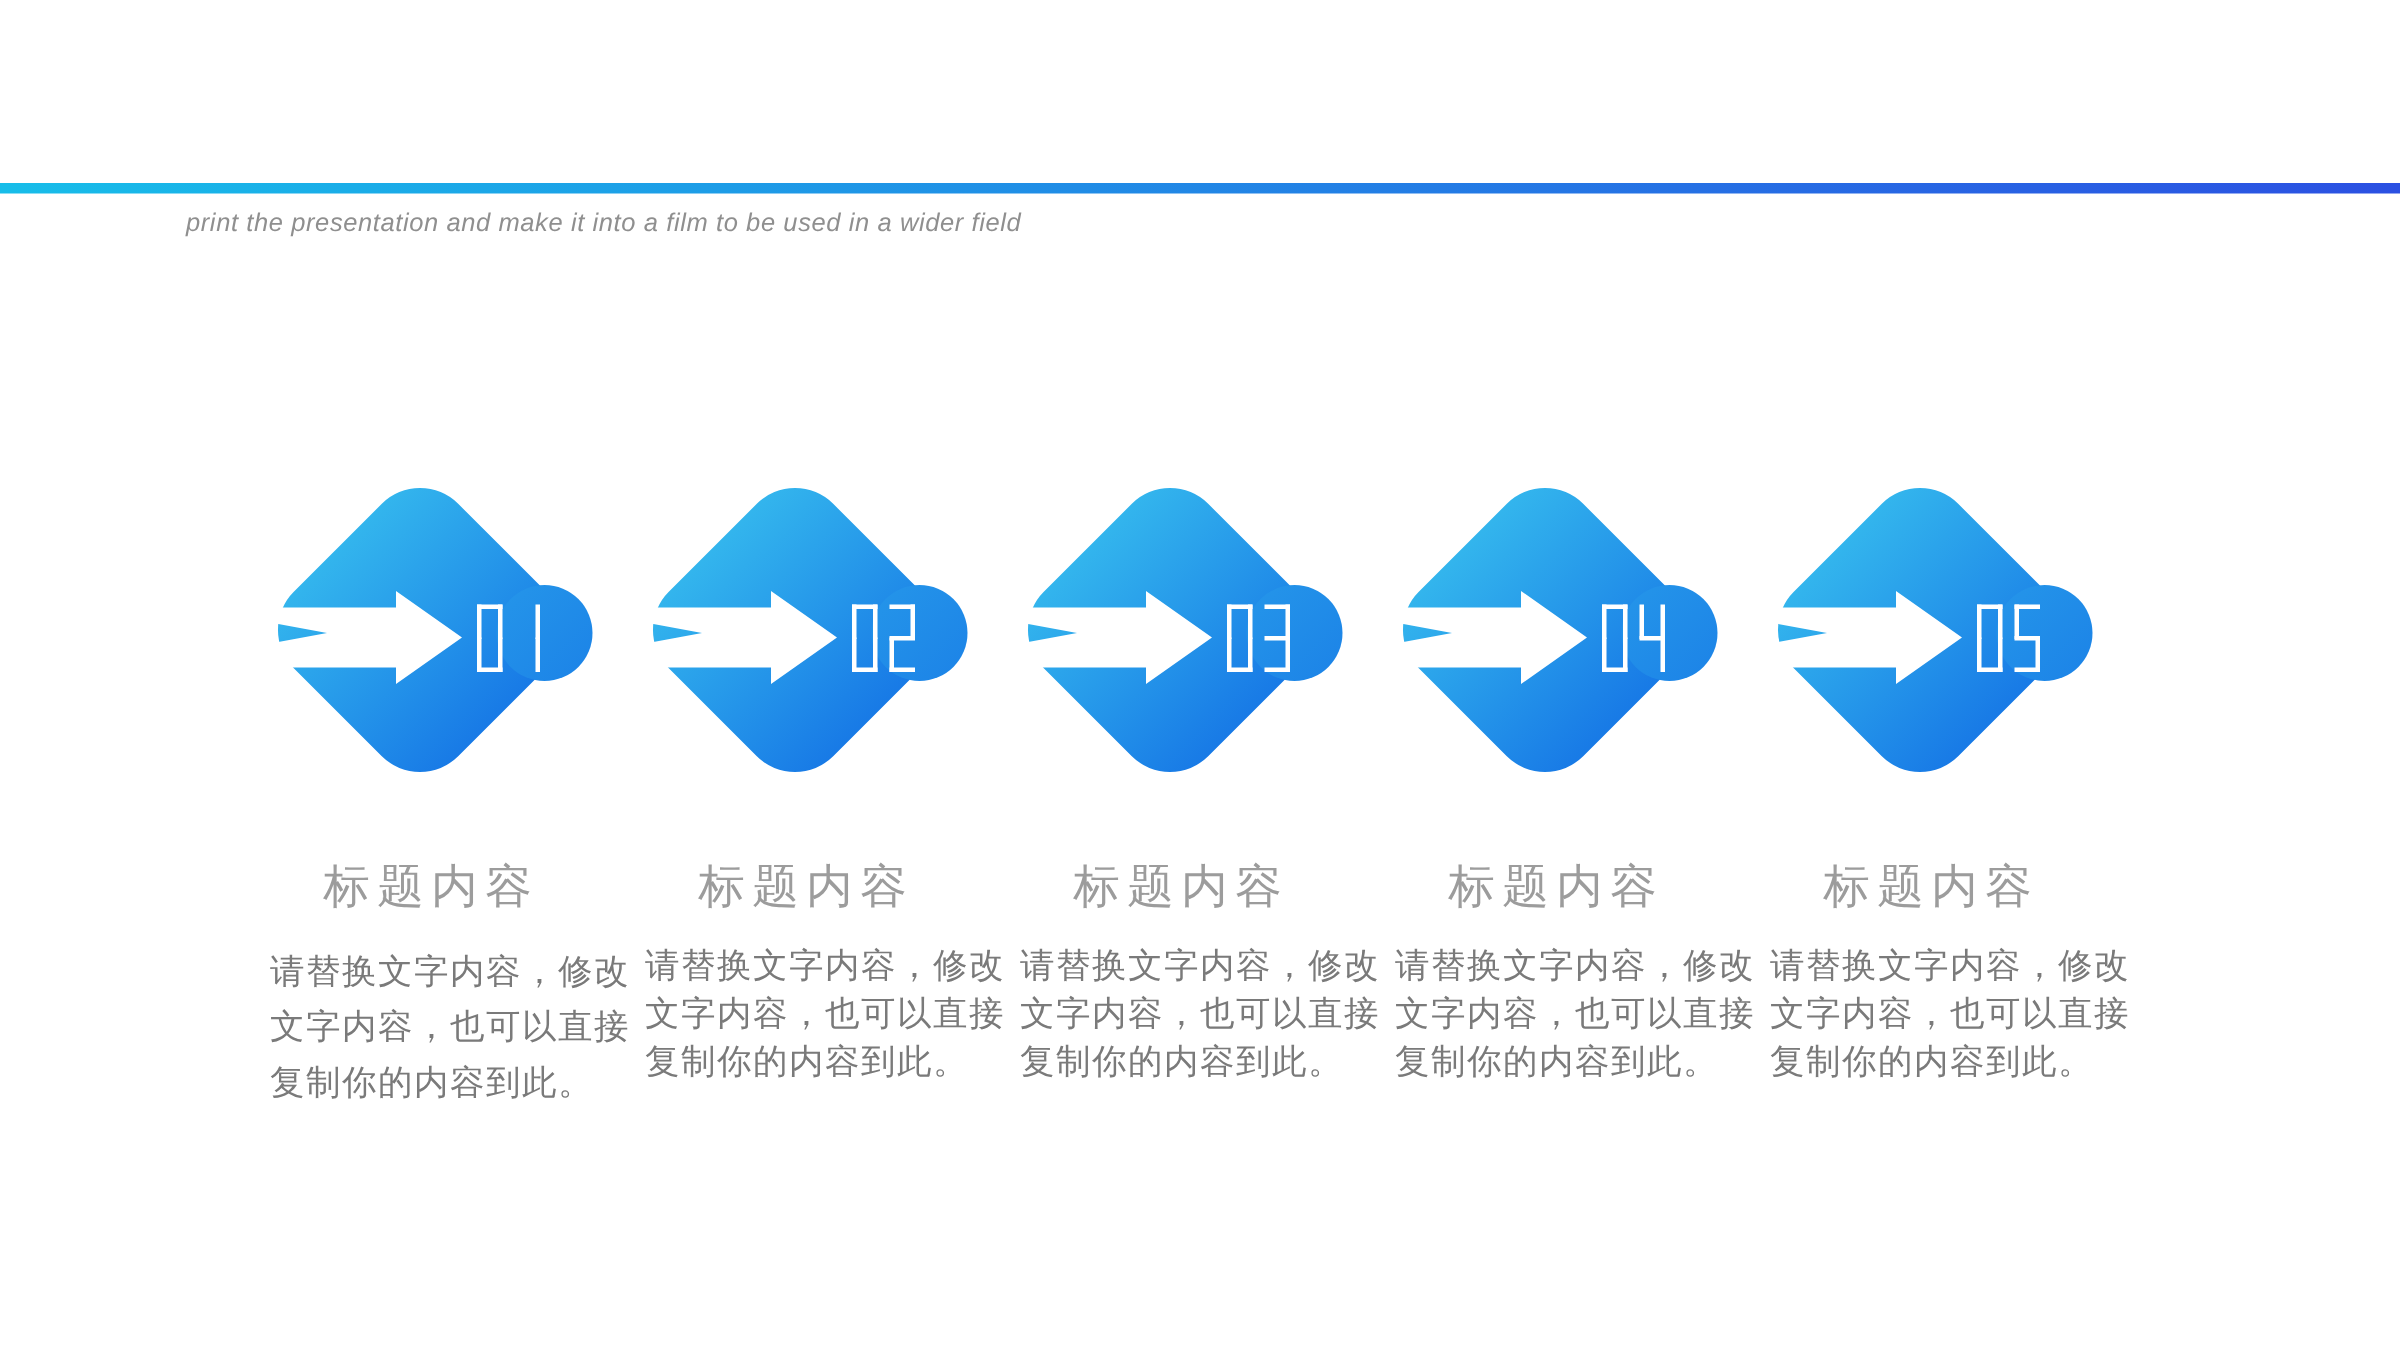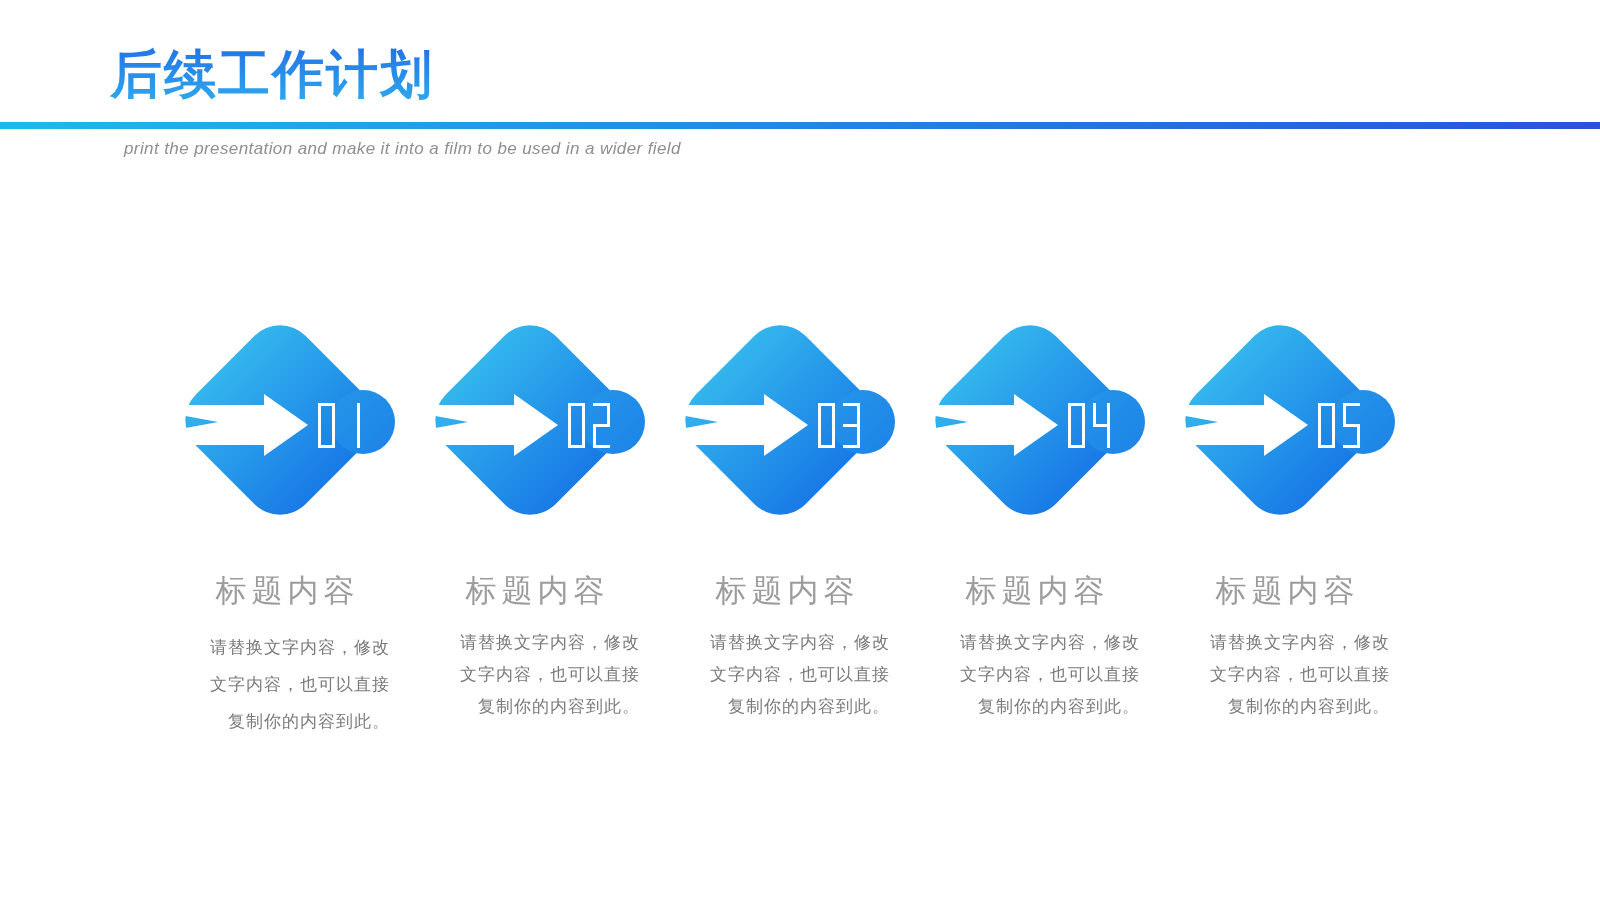--- a/index.html
+++ b/index.html
@@ -29,22 +29,22 @@
   .step{
     width:250px;display:flex;flex-direction:column;align-items:center;
   }
   .diamond-svg{width:250px;height:250px;display:block;overflow:visible;}
   .step-heading{
     margin-top:28px;font-size:31px;font-weight:300;line-height:36px;
     letter-spacing:5px;padding-left:5px;
     color:var(--heading-gray,#9c9c9c);white-space:nowrap;
   }
   .step-body{
-    margin-top:18px;width:210px;font-size:17px;line-height:32px;
-    letter-spacing:1px;color:var(--body-gray,#7a7a7a);text-align:right;
+    margin-top:18px;width:210px;font-size:23px;line-height:32px;
+    letter-spacing:1px;color:var(--body-gray,#7a7a7a);text-align:left;
   }
   .step:first-child .step-body{margin-top:20px;line-height:37px;}
   .bl{display:block;white-space:nowrap;}
   .defs-holder{position:absolute;width:0;height:0;}
 </style>
 </head>
 <body>
 
 <svg class="defs-holder" aria-hidden="true">
   <defs>
@@ -54,21 +54,20 @@
     </linearGradient>
     <linearGradient id="dgradCircle" gradientUnits="userSpaceOnUse" x1="30" y1="30" x2="225" y2="225">
       <stop offset="0" stop-color="#33b5ed"></stop>
         <stop offset="1" stop-color="#187ae6"></stop>
     </linearGradient>
   </defs>
 </svg>
 
 <div class="slide">
 
-  <div class="page-title">后续工作计划</div>
   <div class="title-rule"></div>
   <div class="page-subtitle">print the presentation and make it into a film to be used in a wider field</div>
 
   <div class="steps">
 
     <div class="step">
       <svg class="diamond-svg" viewBox="0 0 250 250">
         <rect x="42.5" y="47.5" width="155" height="155" rx="36" transform="rotate(45 120 125)" fill="url(#dgradRect)"></rect>
         <circle cx="203" cy="127" r="32" fill="url(#dgradCircle)"></circle>
         <polygon points="4,110 104,110 104,99 148,130 104,161 104,150 4,150 4,137 58,127 4,117" fill="#ffffff"></polygon>

